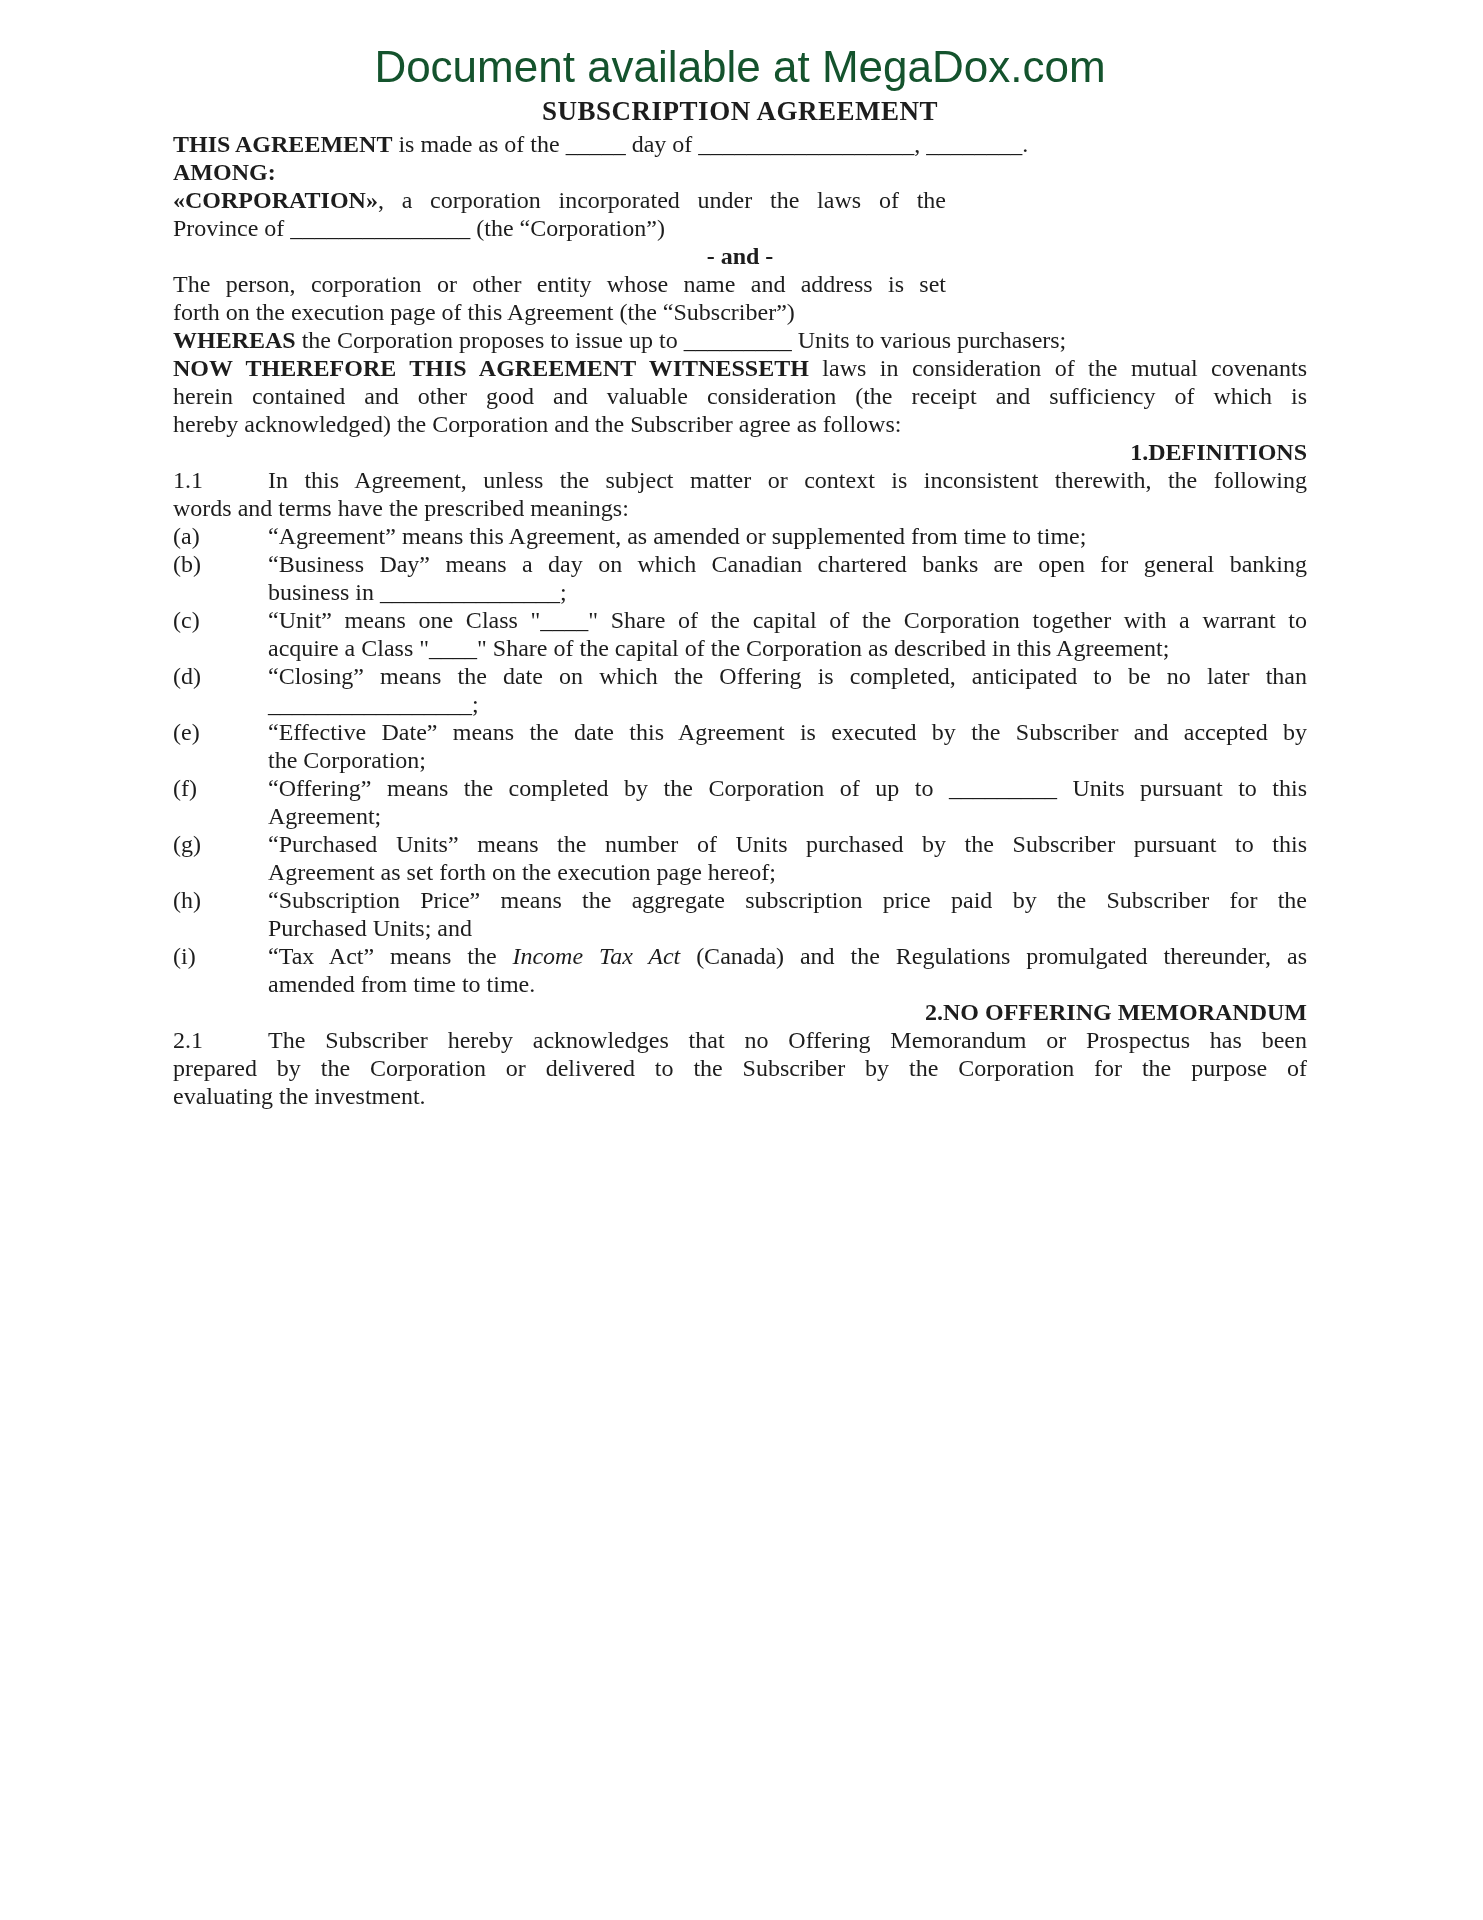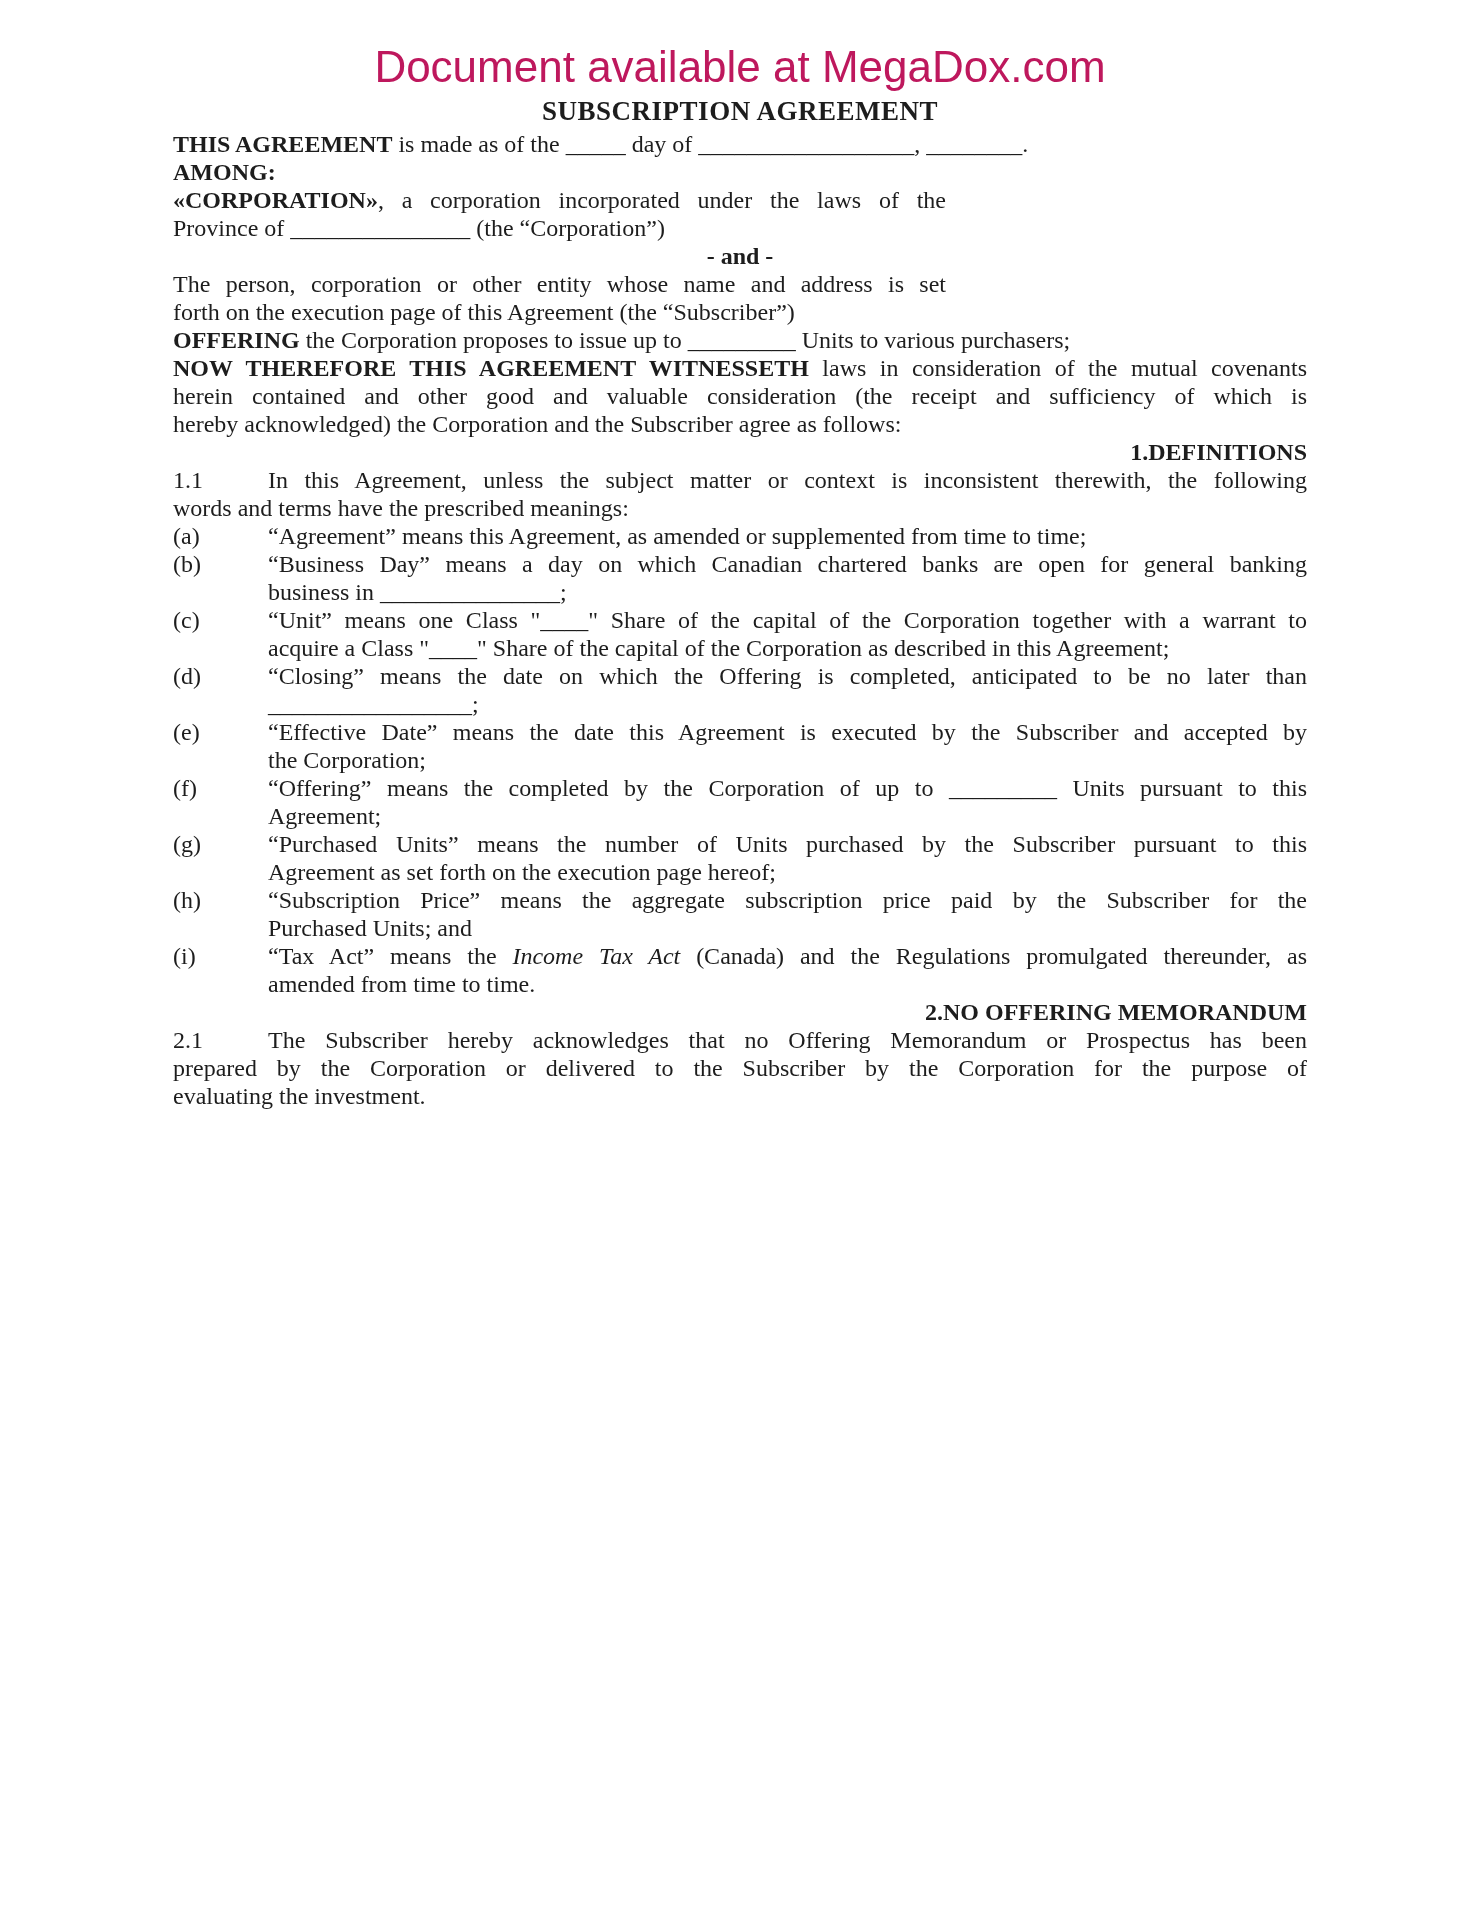--- a/index.html
+++ b/index.html
@@ -17,21 +17,21 @@
     font-size:24px; line-height:28px;
   }
   .content > div, .content > p, .content > h1 { margin:0; }
   .b { font-weight:bold; }
   .i { font-style:italic; }
   .watermark {
     padding-top:42px;
     text-align:center;
     font-family:"Liberation Sans", sans-serif;
     font-size:44px; line-height:50px;
-    color:#be185d;
+    color:#14532d;
     font-weight:normal;
   }
   .doc-title {
     margin-top:50px;
     text-align:center;
     font-size:27px; line-height:38px;
     font-weight:bold;
     letter-spacing:0.5px;
   }
   .para { margin-top:26px; }
@@ -68,21 +68,21 @@
       <div class="line">Province of _______________ (the “Corporation”)</div>
     </div>
 
     <div class="and-sep">- and -</div>
 
     <div class="para indent-block">
       <div class="line just">The person, corporation or other entity whose name and address is set</div>
       <div class="line">forth on the execution page of this Agreement (the “Subscriber”)</div>
     </div>
 
-    <p class="para"><span class="b">OFFERING</span><span> the Corporation proposes to issue up to _________ Units to various purchasers;</span></p>
+    <p class="para"><span class="b">WHEREAS</span><span> the Corporation proposes to issue up to _________ Units to various purchasers;</span></p>
 
     <div class="para">
       <div class="line just"><span class="b">NOW THEREFORE THIS AGREEMENT WITNESSETH</span><span> laws in consideration of the mutual covenants</span></div>
       <div class="line just">herein contained and other good and valuable consideration (the receipt and sufficiency of which is</div>
       <div class="line">hereby acknowledged) the Corporation and the Subscriber agree as follows:</div>
     </div>
 
     <div class="sec-head"><span class="num">1.</span><span>DEFINITIONS</span></div>
 
     <div class="para">

